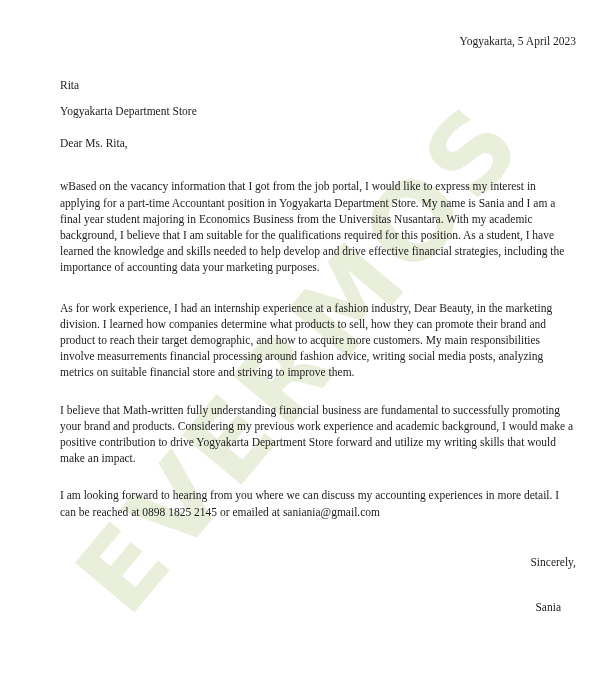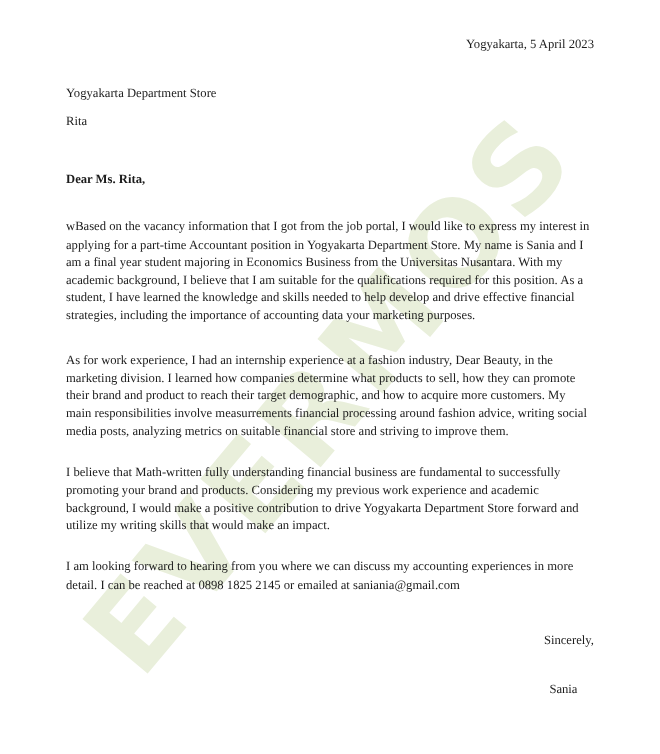--- a/index.html
+++ b/index.html
@@ -28,35 +28,34 @@
     letter-spacing: 6px;
     white-space: nowrap;
     color: #e9efdb;
     z-index: 0;
     user-select: none;
   }
   .content {
     position: absolute;
     inset: 0;
     z-index: 1;
-    padding: 33px 60px 0 60px;
+    padding: 33px 24px 0 60px;
     font-size: 11.5px;
     line-height: 16.2px;
   }
   .date-line {
     text-align: right;
     margin-bottom: 28px;
   }
   .recipient-line {
     margin-bottom: 9.5px;
   }
   .salutation {
-    margin-top: 36px;
+    margin-top: 16px;
     margin-bottom: 27px;
-    font-weight: bold;
   }
   .para {
     margin: 0 0 21px 0;
     text-align: left;
   }
   .para-first {
     margin-bottom: 24px;
   }
   .closing-block {
     margin-top: 33px;
@@ -75,22 +74,22 @@
 
 <div class="page">
 
   <div class="watermark" style="color: rgb(233, 239, 219);">EVERMOS</div>
 
   <div class="content">
 
     <div class="date-line">Yogyakarta, 5 April 2023</div>
 
     <div class="recipient-block">
+      <div class="recipient-line">Rita</div>
       <div class="recipient-line">Yogyakarta Department Store</div>
-      <div class="recipient-line">Rita</div>
     </div>
 
     <div class="salutation">Dear Ms. Rita,</div>
 
     <p class="para para-first">wBased on the vacancy information that I got from the job portal, I would like to express my interest in applying for a part-time Accountant position in Yogyakarta Department Store. My name is Sania and I am a final year student majoring in Economics Business from the Universitas Nusantara. With my academic background, I believe that I am suitable for the qualifications required for this position. As a student, I have learned the knowledge and skills needed to help develop and drive effective financial strategies, including the importance of accounting data your marketing purposes.</p>
 
     <p class="para">As for work experience, I had an internship experience at a fashion industry, Dear Beauty, in the marketing division. I learned how companies determine what products to sell, how they can promote their brand and product to reach their target demographic, and how to acquire more customers. My main responsibilities involve measurrements financial processing around fashion advice, writing social media posts, analyzing metrics on suitable financial store and striving to improve them.</p>
 
     <p class="para">I believe that Math-written fully understanding financial business are fundamental to successfully promoting your brand and products. Considering my previous work experience and academic background, I would make a positive contribution to drive Yogyakarta Department Store forward and utilize my writing skills that would make an impact.</p>
 

